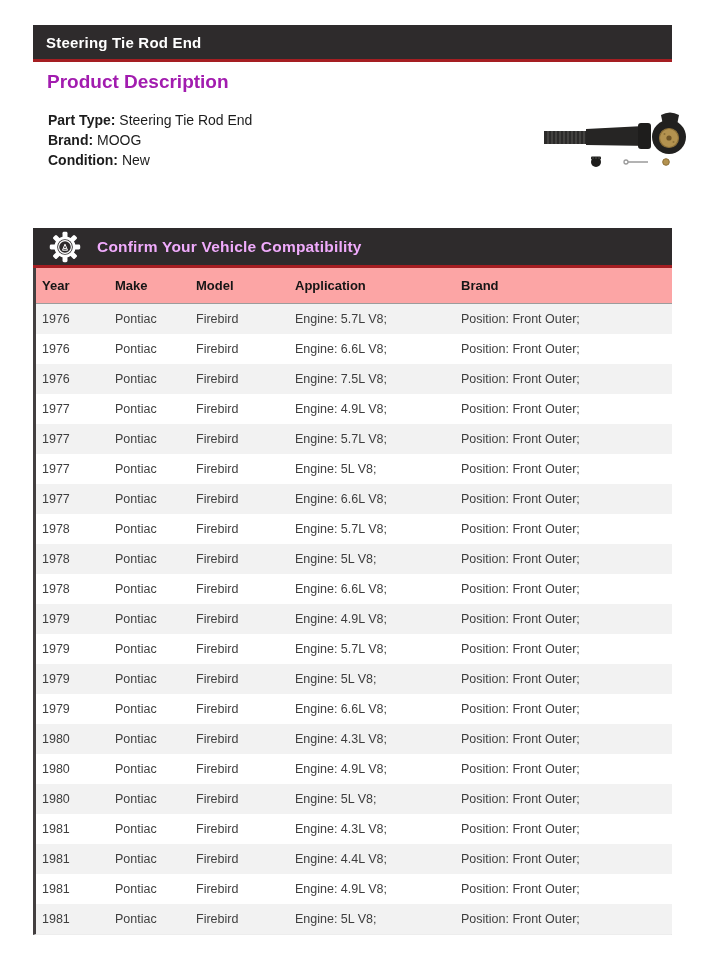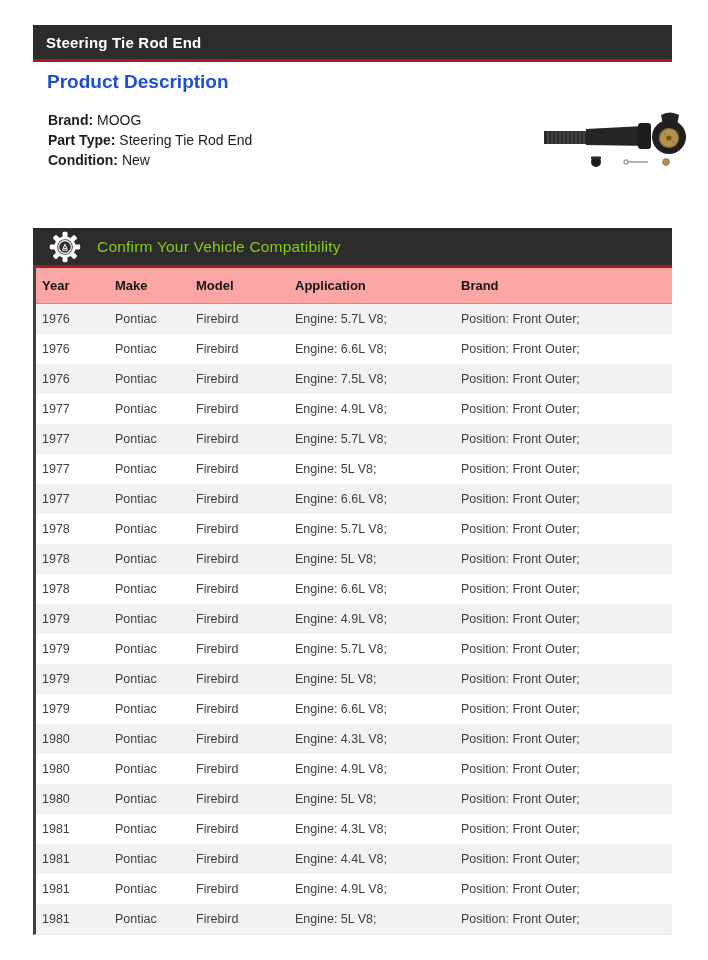--- a/index.html
+++ b/index.html
@@ -31,21 +31,21 @@
     letter-spacing: 0.2px;
   }
 
   
   .pd-heading {
     position: absolute;
     left: 47px;
     top: 71px;
     font-size: 19px;
     font-weight: bold;
-    color: #1d4ed8;
+    color: #a21caf;
   }
   .details {
     position: absolute;
     left: 48px;
     top: 110px;
     font-size: 14px;
     line-height: 20px;
     color: #1c1c1c;
   }
   .detail-label { font-weight: bold; }
@@ -69,23 +69,23 @@
     box-sizing: border-box;
     width: 639px;
     height: 40px;
     background: var(--bar-bg, #2e2b2c);
     border-bottom: 3px solid var(--accent, #a51e22);
     display: flex;
     align-items: center;
     padding-left: 15px;
   }
   .compat-bar .bar-title {
-    color: #84cc16;
+    color: #f0abfc;
     font-size: 15.5px;
-    font-weight: normal;
+    font-weight: bold;
     margin-left: 15px;
     letter-spacing: 0.2px;
   }
   .gear-wrap { width: 34px; height: 34px; display: block; }
 
   .table-wrap {
     box-sizing: border-box;
     width: 639px;
     border-left: 3px solid #433f40;
     border-right: 1px solid #e3e3e3;
@@ -121,26 +121,26 @@
 <body>
 
 <div class="title-bar">
   <span>Steering Tie Rod End</span>
 </div>
 
 <div class="pd-heading">Product Description</div>
 
 <div class="details">
   <div>
+    <span class="detail-label">Part Type:</span>
+    <span>Steering Tie Rod End</span>
+  </div>
+  <div>
     <span class="detail-label">Brand:</span>
     <span>MOOG</span>
-  </div>
-  <div>
-    <span class="detail-label">Part Type:</span>
-    <span>Steering Tie Rod End</span>
   </div>
   <div>
     <span class="detail-label">Condition:</span>
     <span>New</span>
   </div>
 </div>
 
 <div class="product-figure">
   <svg width="165" height="65" viewBox="0 0 165 65">
 

